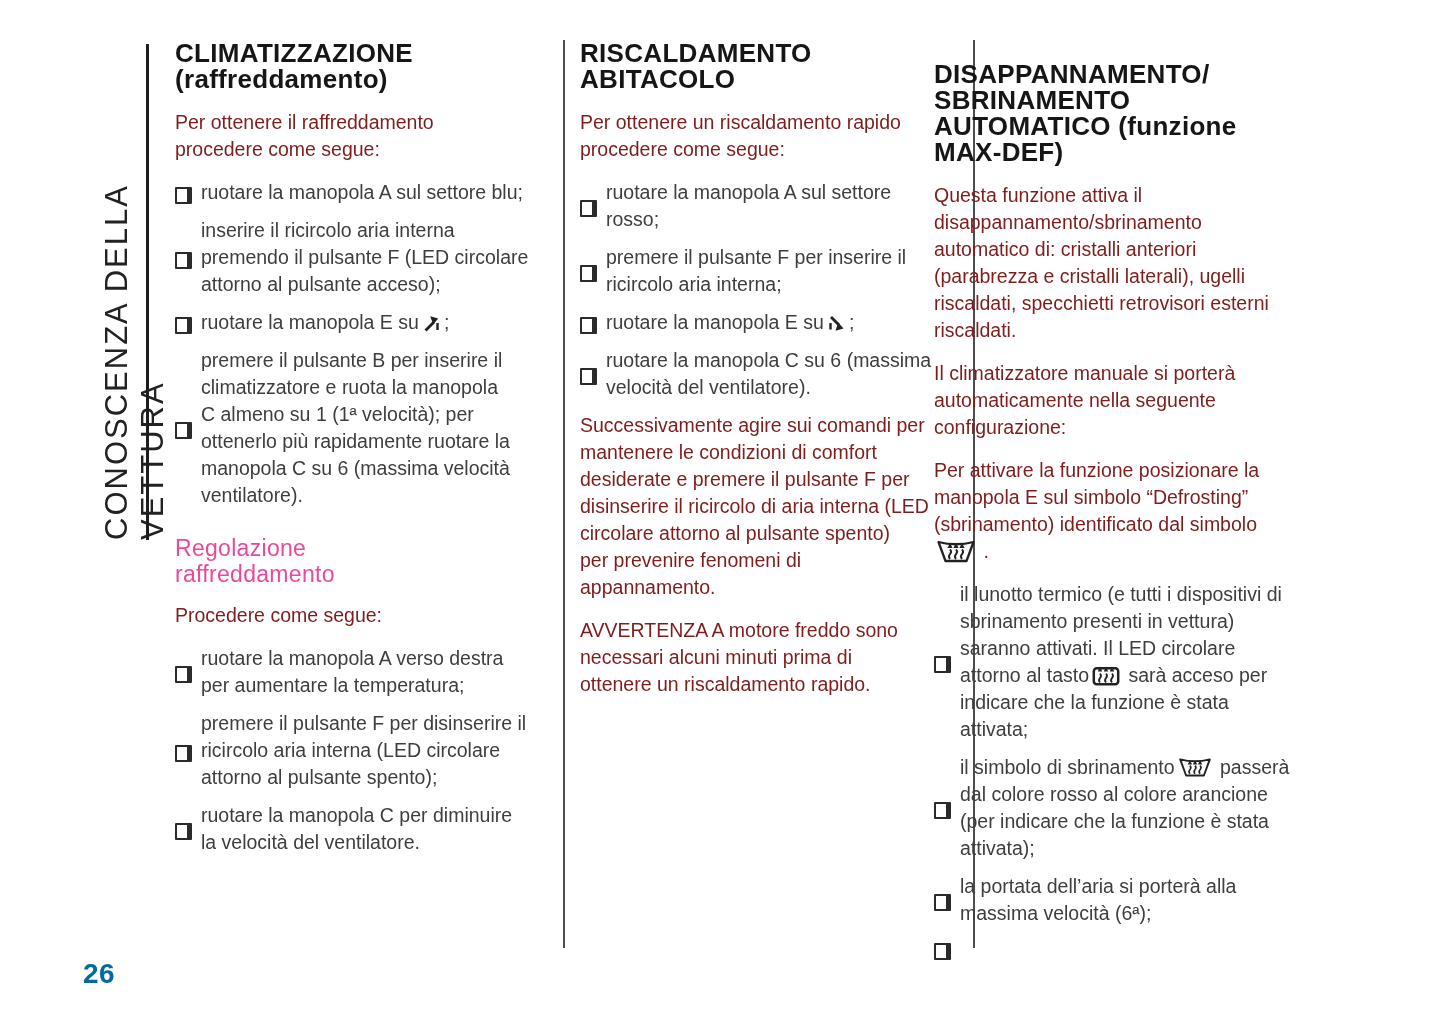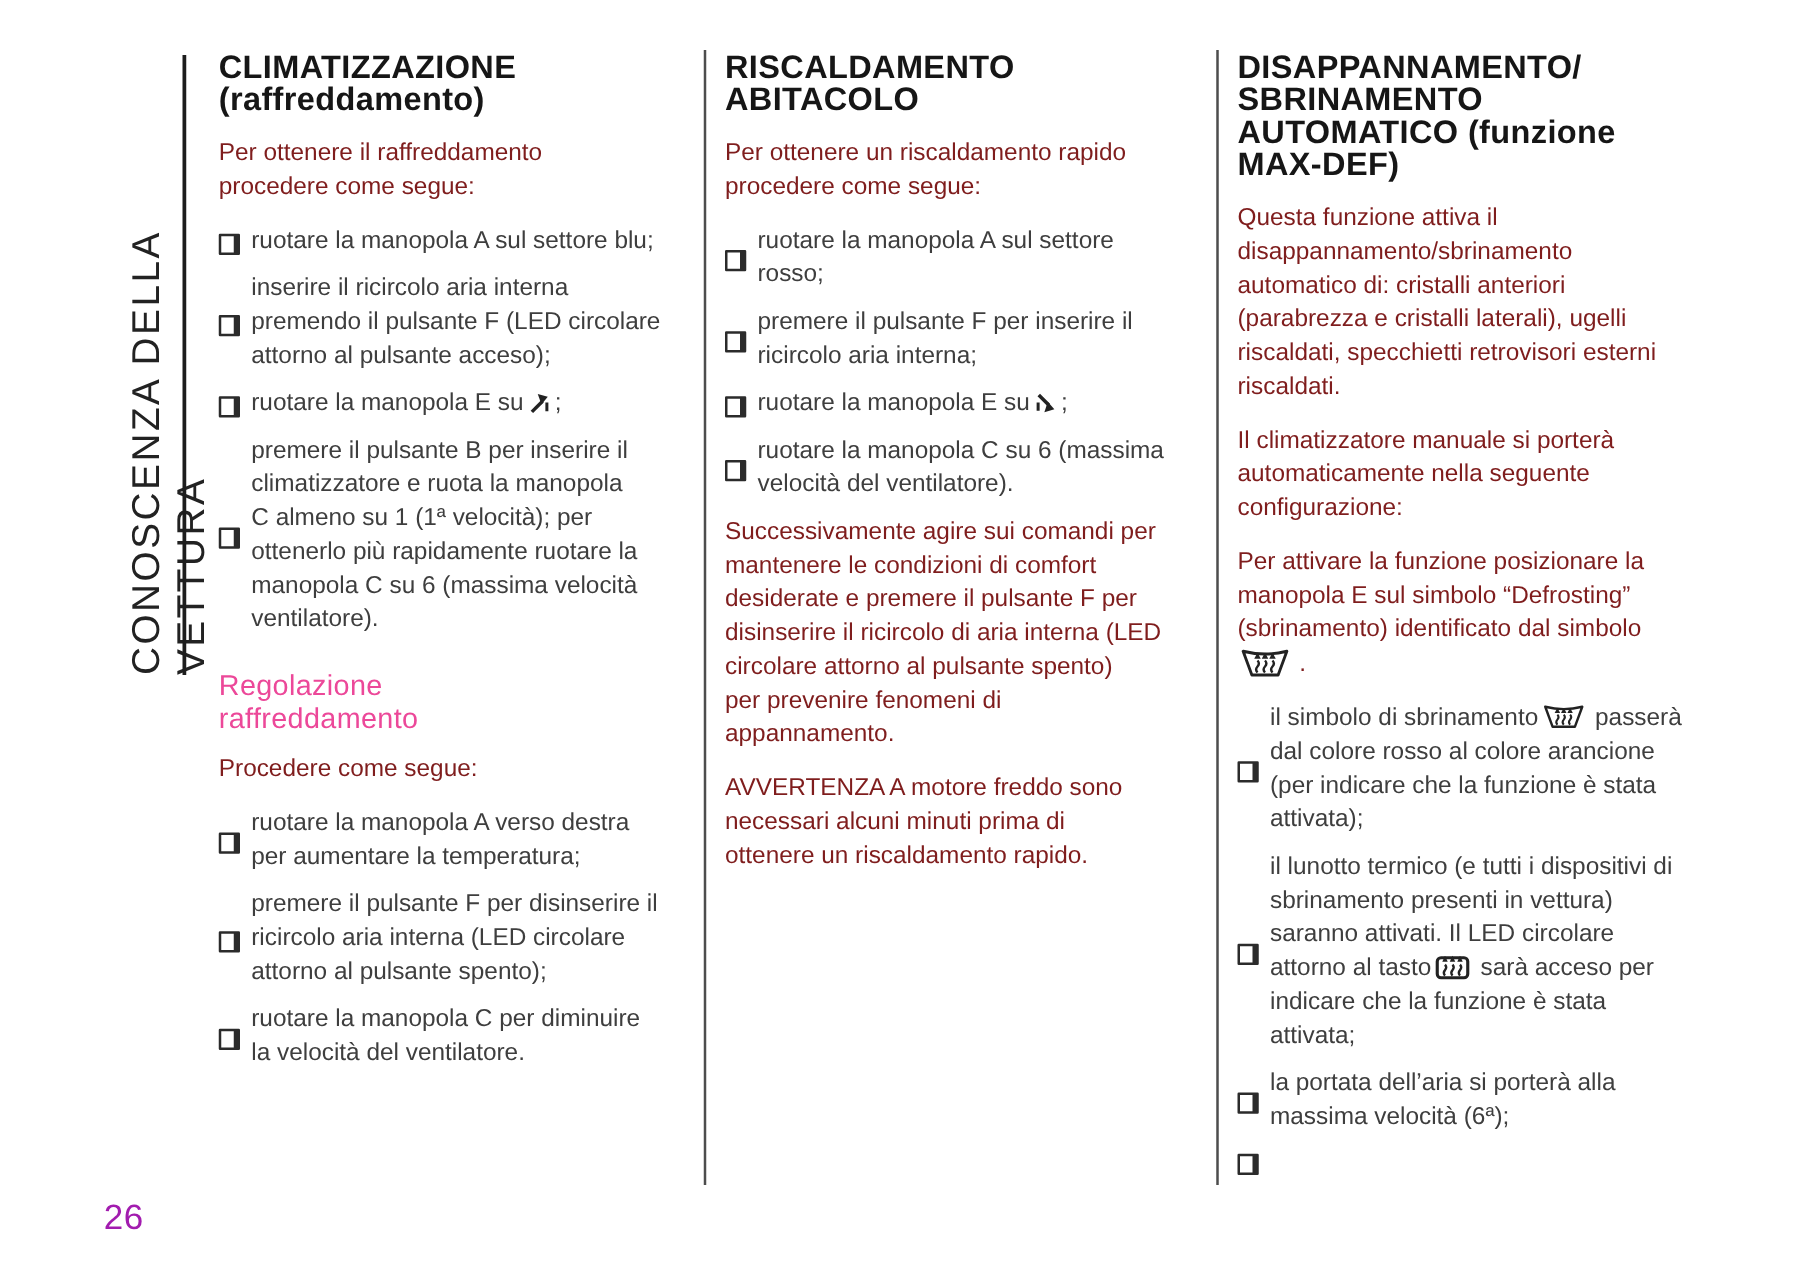--- a/index.html
+++ b/index.html
@@ -51,25 +51,25 @@
   }
   #sidebar-label{
     position:absolute;left:99px;top:540px;
     transform:rotate(-90deg);transform-origin:0 0;
     width:497px;
     font-size:31px;letter-spacing:2px;color:#222222;
     font-weight:normal;
   }
   #page-number{
     position:absolute;left:83px;top:958px;
-    font-size:28px;font-weight:normal;color:#a21caf;letter-spacing:0.5px;
+    font-size:28px;font-weight:bold;color:#0369a1;letter-spacing:0.5px;
   }
   #col-cooling{left:175px;width:375px;}
   #col-heating{left:580px;width:380px;}
-  #col-defrost{left:990px;width:382px;}
+  #col-defrost{left:934px;width:382px;margin-top:21px;}
 </style>
 </head>
 <body>
 
 <div id="page">
 
   <div id="sidebar-label">CONOSCENZA DELLA VETTURA</div>
   <div id="sidebar-rule"></div>
 
   <div class="divider" id="divider-1"></div>
@@ -201,39 +201,20 @@
           </g>
           <g fill="#222">
             <path d="M11.4 10 L14 5 L16.6 10 Z"></path>
             <path d="M17.4 10 L20 5 L22.6 10 Z"></path>
             <path d="M23.4 10 L26 5 L28.6 10 Z"></path>
           </g>
         </svg><span> .</span></p>
 
     <div class="bullet">
       <span class="bk"></span>
-      <p class="bt t"><span>il simbolo di sbrinamento</span><svg class="inline-icon" width="34" height="22" viewBox="0 0 40 26">
-            <path d="M2.5 4 Q20 8.5 37.5 4 L30.5 23 H9.5 Z" fill="none" stroke="#222" stroke-width="2.3" stroke-linejoin="round"></path>
-            <g stroke="#222" stroke-width="1.9" fill="none">
-              <path d="M14 21 q-2.2 -2.4 0 -4.8 q2.2 -2.4 0 -4.8"></path>
-              <path d="M20 21 q-2.2 -2.4 0 -4.8 q2.2 -2.4 0 -4.8"></path>
-              <path d="M26 21 q-2.2 -2.4 0 -4.8 q2.2 -2.4 0 -4.8"></path>
-            </g>
-            <g fill="#222">
-              <path d="M11.4 10 L14 5 L16.6 10 Z"></path>
-              <path d="M17.4 10 L20 5 L22.6 10 Z"></path>
-              <path d="M23.4 10 L26 5 L28.6 10 Z"></path>
-            </g>
-          </svg><span> passerà
-dal colore rosso al colore arancione
-(per indicare che la funzione è stata
-attivata);</span></p>
-    </div>
-    <div class="bullet">
-      <span class="bk"></span>
       <p class="bt t"><span>il lunotto termico (e tutti i dispositivi di
 sbrinamento presenti in vettura)
 saranno attivati. Il LED circolare
 attorno al tasto</span><svg class="inline-icon" width="28" height="22" viewBox="0 0 28 22">
             <rect x="1.8" y="4.2" width="24.4" height="16" rx="3" fill="none" stroke="#222" stroke-width="2.5"></rect>
             <g stroke="#222" stroke-width="1.8" fill="none">
               <path d="M8 18.5 q-2 -2.2 0 -4.4 q2 -2.2 0 -4.4"></path>
               <path d="M14 18.5 q-2 -2.2 0 -4.4 q2 -2.2 0 -4.4"></path>
               <path d="M20 18.5 q-2 -2.2 0 -4.4 q2 -2.2 0 -4.4"></path>
             </g>
@@ -241,20 +222,39 @@
               <path d="M5.8 7.4 L8 2.6 L10.2 7.4 Z"></path>
               <path d="M11.8 7.4 L14 2.6 L16.2 7.4 Z"></path>
               <path d="M17.8 7.4 L20 2.6 L22.2 7.4 Z"></path>
             </g>
           </svg><span> sarà acceso per
 indicare che la funzione è stata
 attivata;</span></p>
     </div>
     <div class="bullet">
       <span class="bk"></span>
+      <p class="bt t"><span>il simbolo di sbrinamento</span><svg class="inline-icon" width="34" height="22" viewBox="0 0 40 26">
+            <path d="M2.5 4 Q20 8.5 37.5 4 L30.5 23 H9.5 Z" fill="none" stroke="#222" stroke-width="2.3" stroke-linejoin="round"></path>
+            <g stroke="#222" stroke-width="1.9" fill="none">
+              <path d="M14 21 q-2.2 -2.4 0 -4.8 q2.2 -2.4 0 -4.8"></path>
+              <path d="M20 21 q-2.2 -2.4 0 -4.8 q2.2 -2.4 0 -4.8"></path>
+              <path d="M26 21 q-2.2 -2.4 0 -4.8 q2.2 -2.4 0 -4.8"></path>
+            </g>
+            <g fill="#222">
+              <path d="M11.4 10 L14 5 L16.6 10 Z"></path>
+              <path d="M17.4 10 L20 5 L22.6 10 Z"></path>
+              <path d="M23.4 10 L26 5 L28.6 10 Z"></path>
+            </g>
+          </svg><span> passerà
+dal colore rosso al colore arancione
+(per indicare che la funzione è stata
+attivata);</span></p>
+    </div>
+    <div class="bullet">
+      <span class="bk"></span>
       <p class="bt t">la portata dell’aria si porterà alla
 massima velocità (6ª);</p>
     </div>
     <div class="bullet">
       <span class="bk"></span>
     </div>
   </div>
 
   <div id="page-number">26</div>
 

